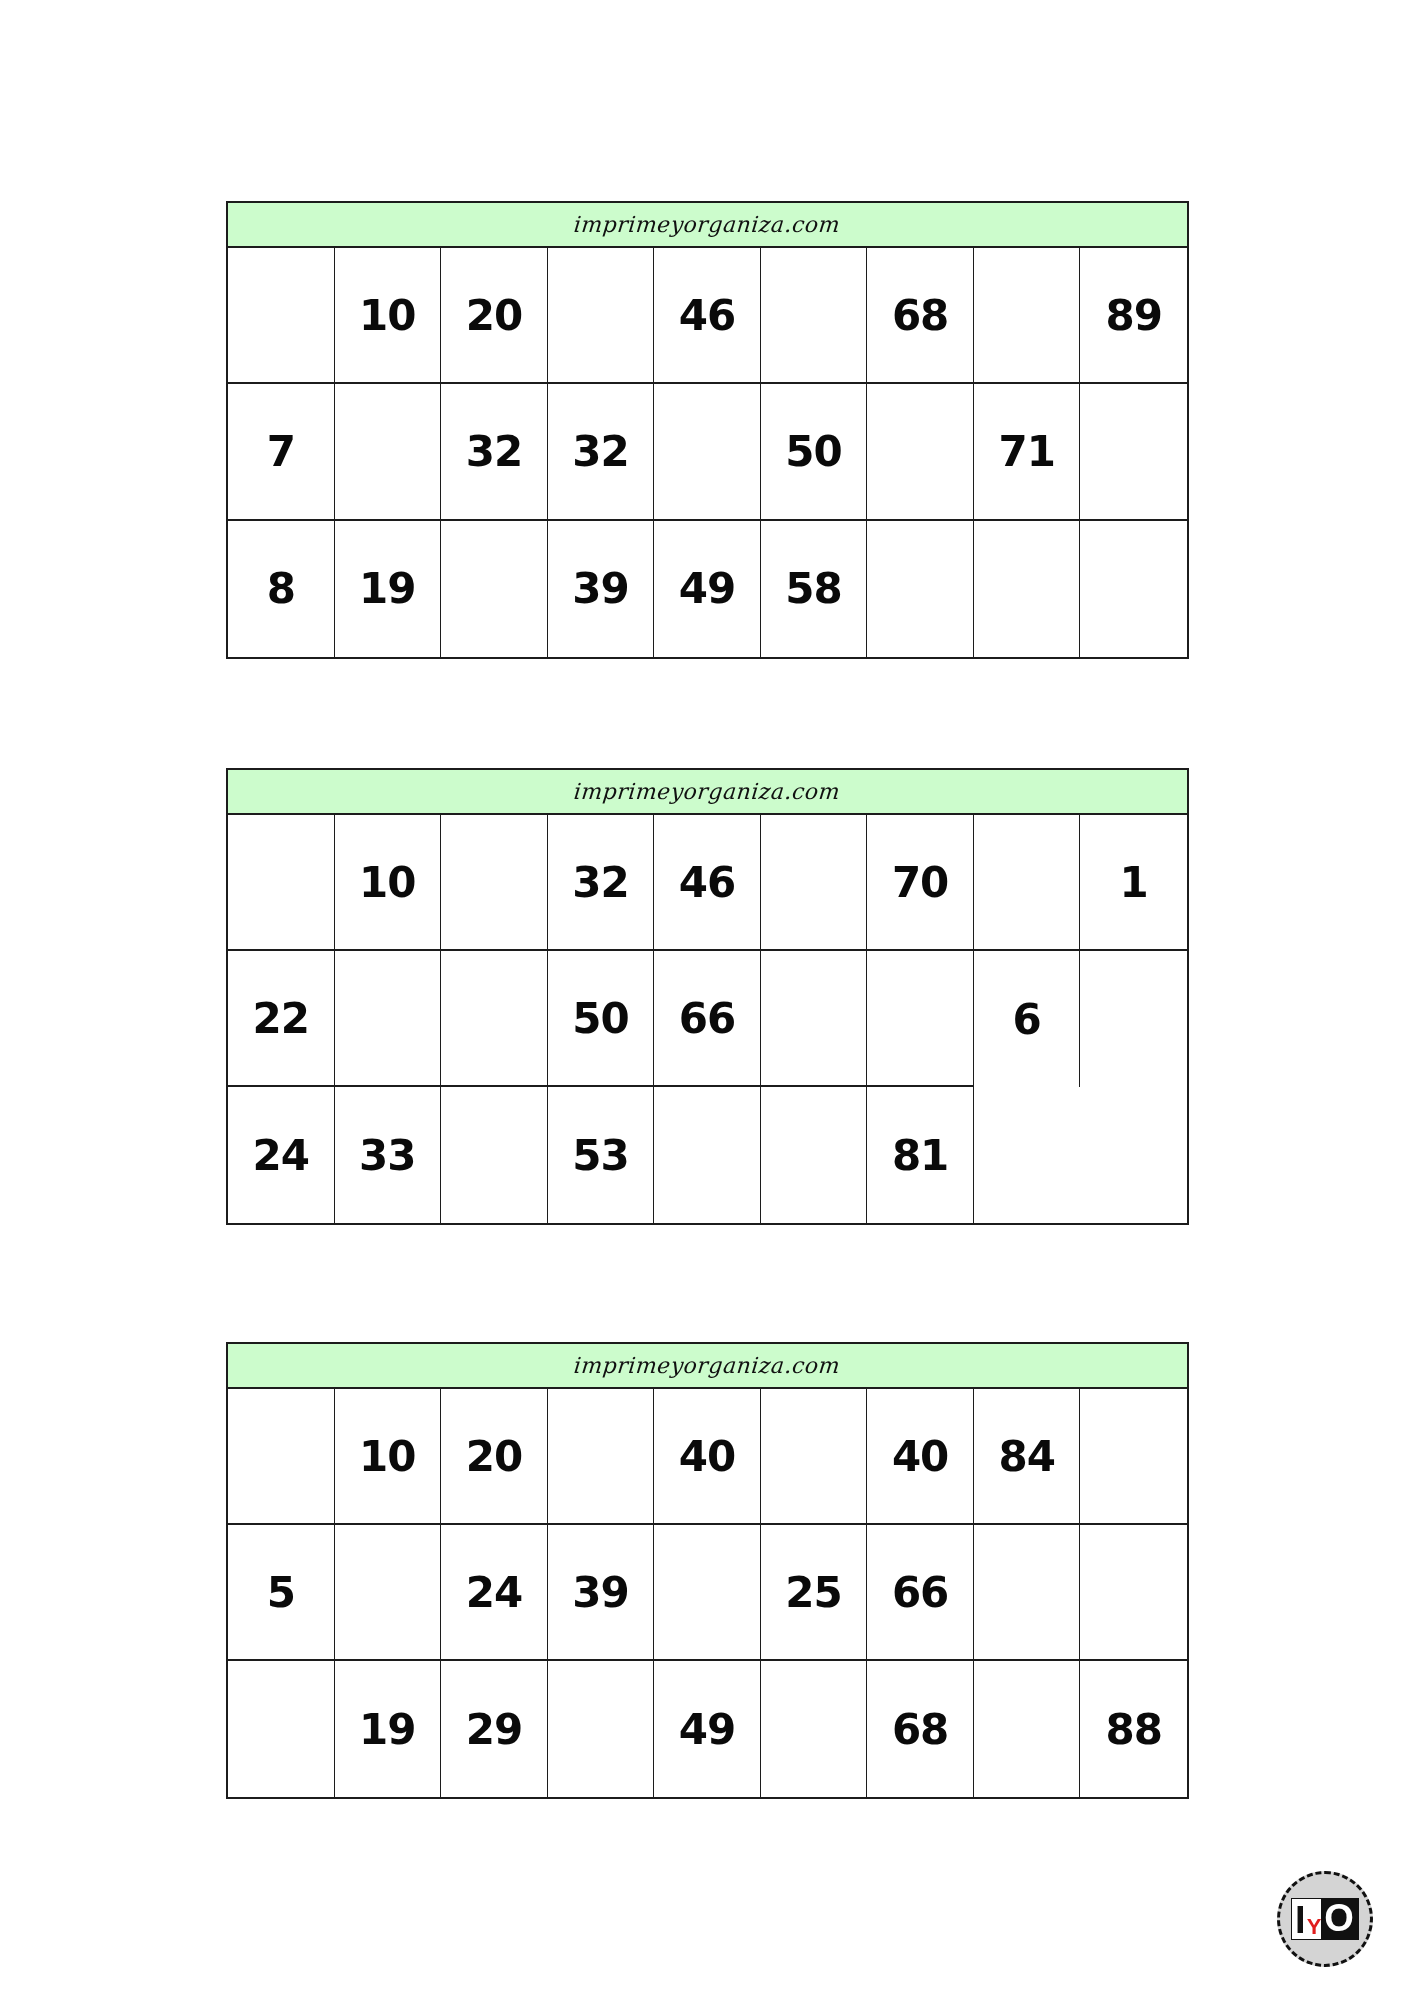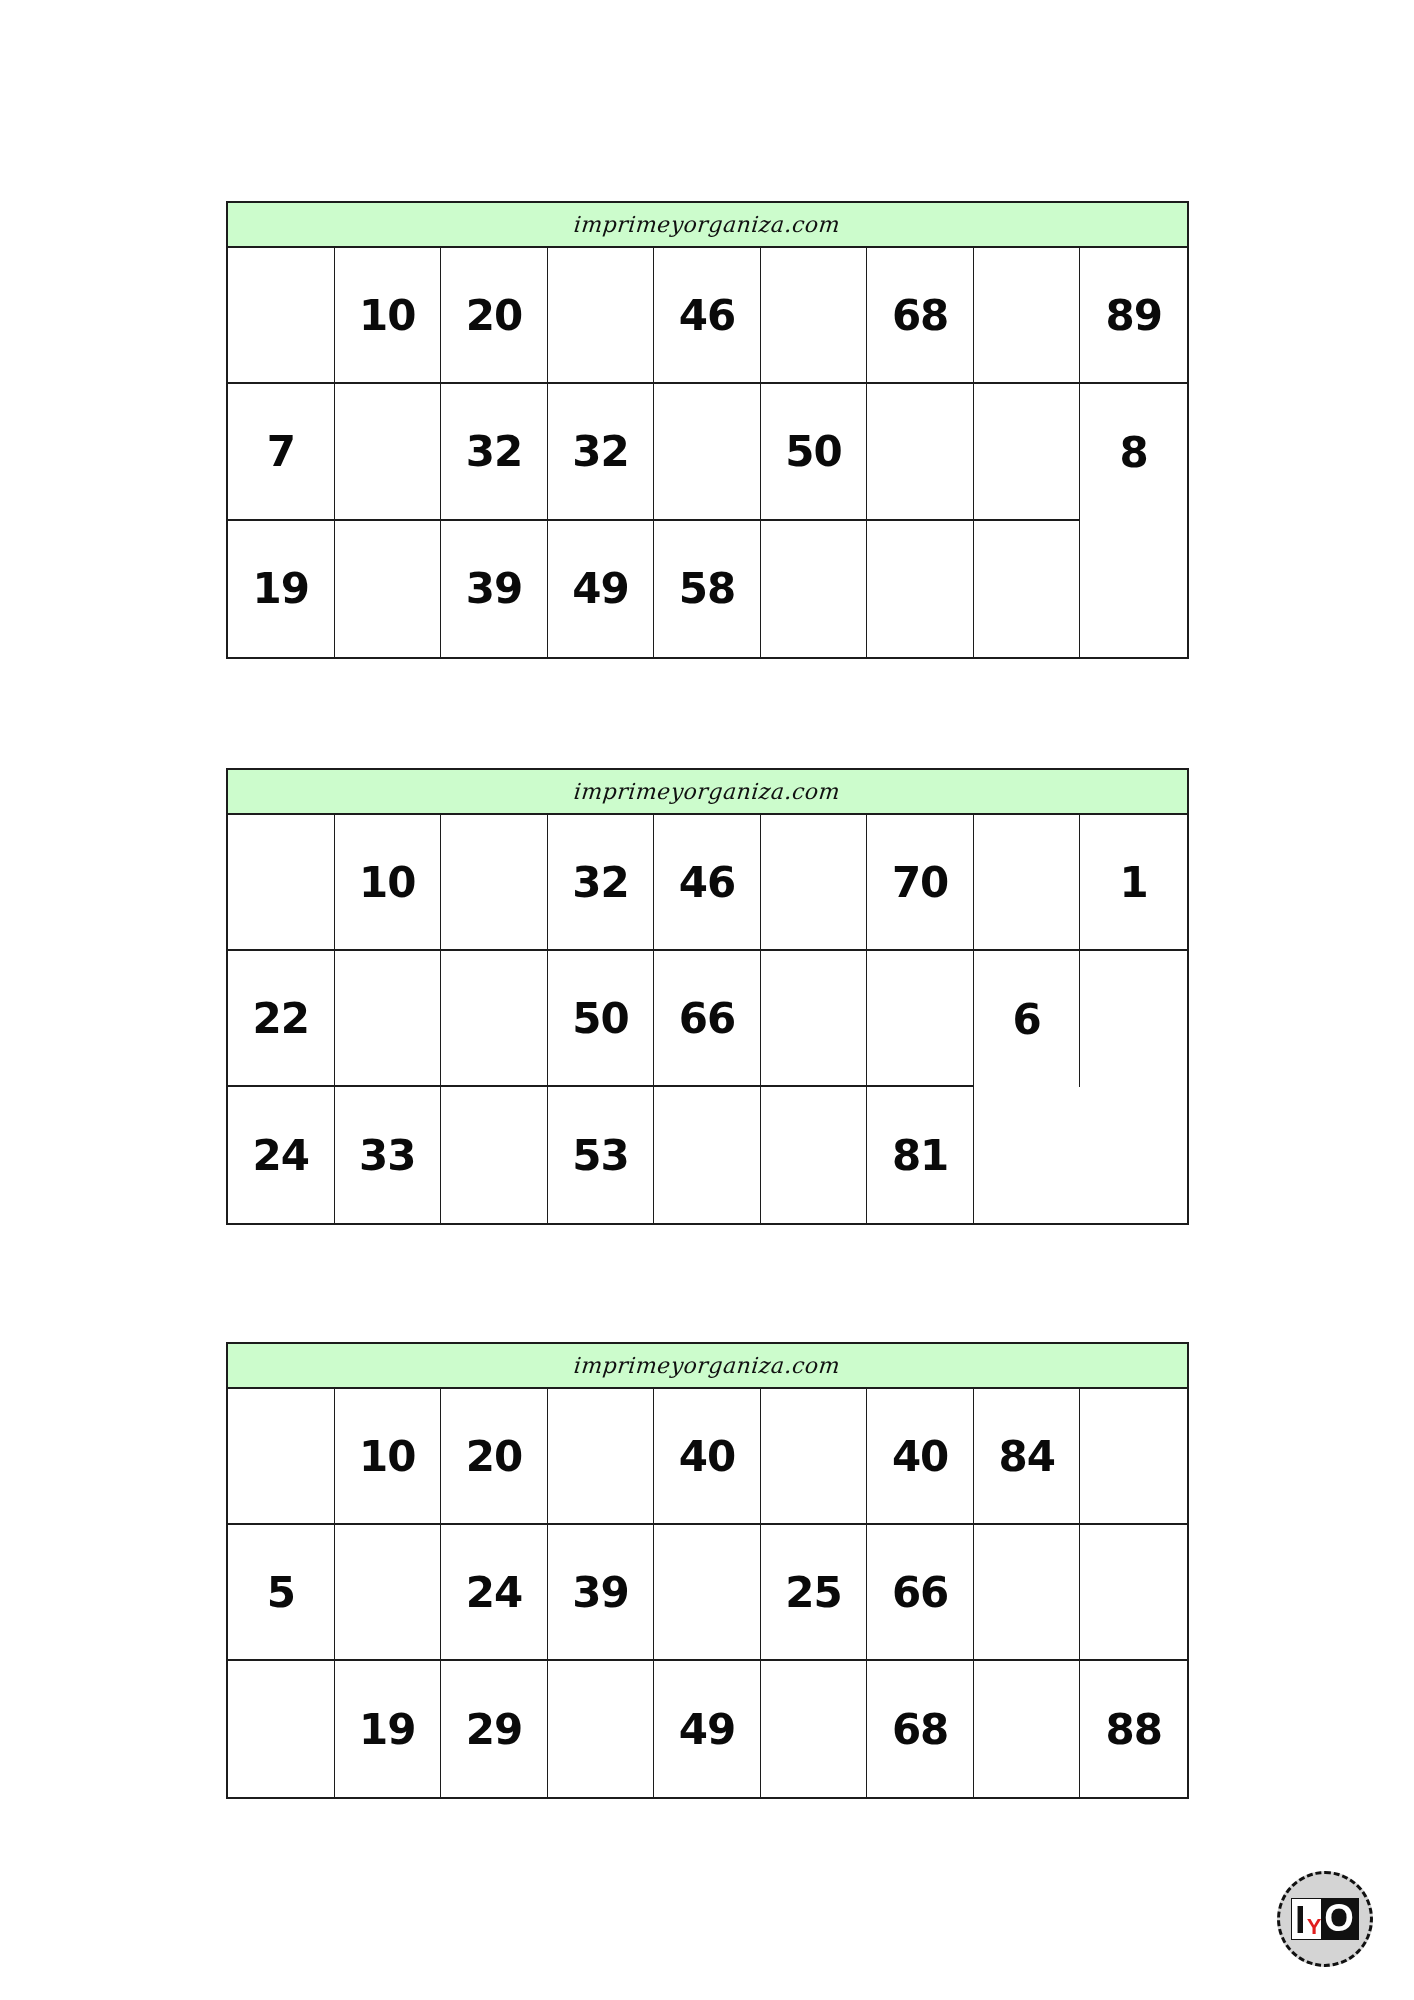--- a/index.html
+++ b/index.html
@@ -127,20 +127,21 @@
     <div class="cell">68</div>
     <div class="cell"></div>
     <div class="cell">89</div>
     <div class="cell">7</div>
     <div class="cell"></div>
     <div class="cell">32</div>
     <div class="cell">32</div>
     <div class="cell"></div>
     <div class="cell">50</div>
     <div class="cell"></div>
+    <div class="cell">71</div>
     <div class="cell"></div>
     <div class="cell">8</div>
     <div class="cell">19</div>
     <div class="cell"></div>
     <div class="cell">39</div>
     <div class="cell">49</div>
     <div class="cell">58</div>
     <div class="cell"></div>
     <div class="cell"></div>
     <div class="cell"></div>

